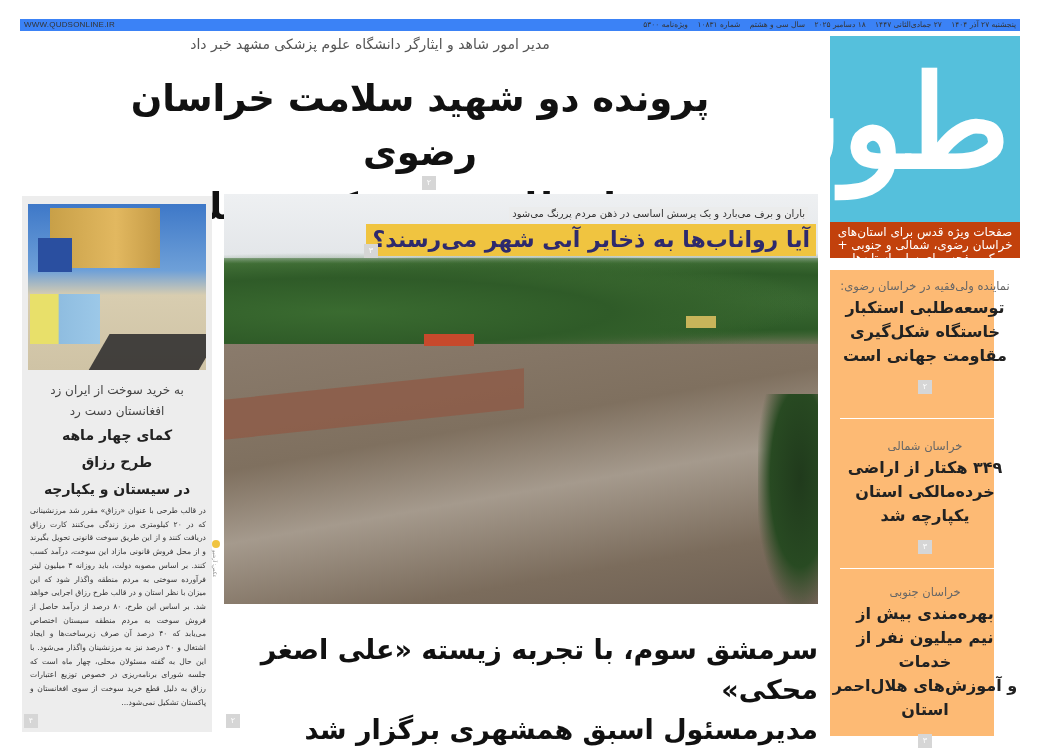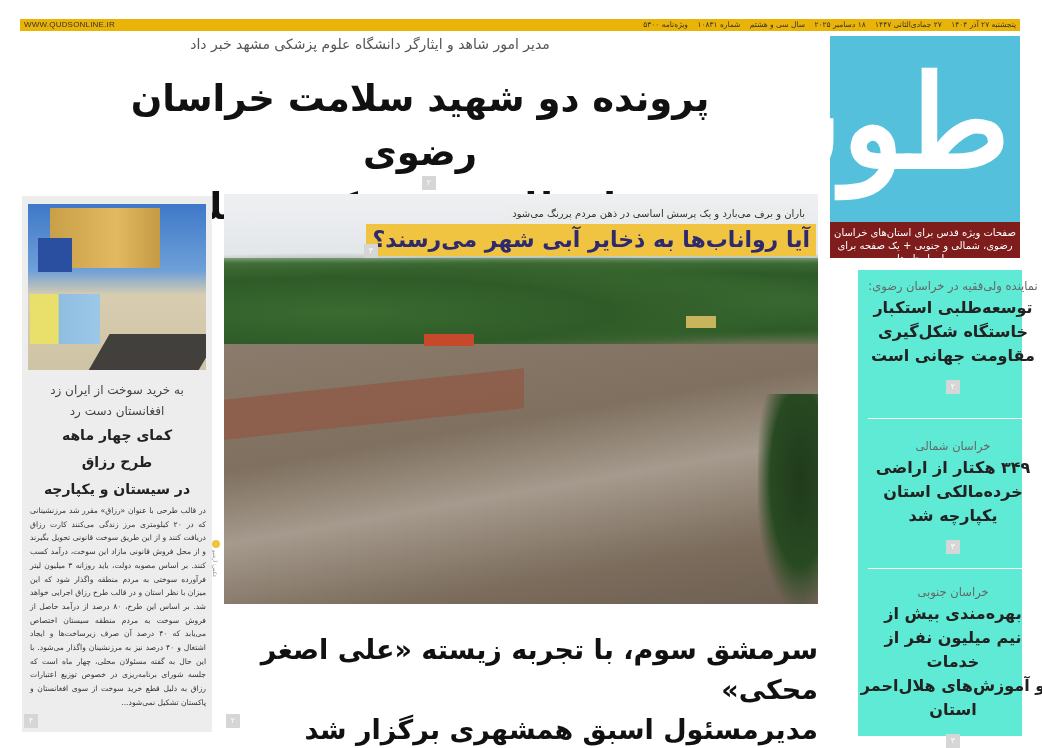--- a/index.html
+++ b/index.html
@@ -1,26 +1,26 @@
 <!DOCTYPE html>
 <html><head>
 <meta charset="utf-8">
 <style>
   * { box-sizing: border-box; margin: 0; padding: 0; }
   html, body { width: 1042px; height: 748px; background: #ffffff; overflow: hidden; }
   body { position: relative; font-family: "DejaVu Sans", sans-serif; color: #222; }
 
-  .topbar { position: absolute; left: 20px; top: 19px; width: 1000px; height: 12px; background: #eab308; }
+  .topbar { position: absolute; left: 20px; top: 19px; width: 1000px; height: 12px; background: #3b82f6; }
   .site-url { position: absolute; left: 4px; top: 0px; font-size: 8px; line-height: 12px; color: #333; font-family: "Liberation Sans", sans-serif; letter-spacing: 0.2px; }
   .issue-info { position: absolute; right: 4px; top: 0px; font-size: 7.5px; line-height: 12px; color: #333; direction: rtl; white-space: nowrap; }
   .issue-info span { margin-left: 7px; }
 
   .logo { position: absolute; left: 830px; top: 36px; width: 190px; height: 186px; background: #55c0dc; overflow: hidden; }
   .logo-glyph { position: absolute; right: 10px; top: 6px; font-size: 128px; line-height: 160px; color: #ffffff; font-family: "DejaVu Serif", serif; font-weight: bold; direction: rtl; }
-  .logo-strip { position: absolute; left: 830px; top: 222px; width: 190px; height: 36px; background: #7f1d1d; color: #fff; font-size: 10px; line-height: 13px; text-align: center; direction: rtl; padding: 4px 3px; }
+  .logo-strip { position: absolute; left: 830px; top: 222px; width: 190px; height: 36px; background: #c2410c; color: #fff; font-size: 12px; line-height: 13px; text-align: center; direction: rtl; padding: 4px 3px; }
 
   .supertitle { position: absolute; left: 100px; top: 36px; width: 540px; text-align: center; direction: rtl; font-size: 14px; color: #555; }
   .main-headline { position: absolute; left: 90px; top: 72px; width: 660px; text-align: center; direction: rtl; font-size: 37px; line-height: 54px; font-weight: bold; color: #111; }
   .page-tag { display: inline-block; width: 14px; height: 14px; background: #d6d6d6; color: #fff; font-size: 8px; line-height: 14px; text-align: center; }
   .main-tag { position: absolute; left: 422px; top: 176px; }
 
   .center-photo { position: absolute; left: 224px; top: 194px; width: 594px; height: 410px; overflow: hidden;
     background: linear-gradient(180deg, #e8ebee 0%, #dfe4e8 14%, #4b7a3e 17%, #3e6d35 28%, #587a47 33%, #8b7d6b 36%, #7d6d5d 46%, #8a7a6a 70%, #6f6055 100%); }
   .center-photo .sky { position: absolute; left: 0; top: 0; width: 100%; height: 64px; background: linear-gradient(180deg, #eef0f2, #e3e6e9); }
   .center-photo .trees { position: absolute; left: 0; top: 58px; width: 100%; height: 100px; background: radial-gradient(ellipse at 20% 60%, #3a6b30 0%, #2f5b28 40%, transparent 70%), radial-gradient(ellipse at 50% 50%, #4b7a3a 0%, #3b6a30 40%, transparent 70%), radial-gradient(ellipse at 85% 50%, #3c6b34 0%, #2d5a27 40%, transparent 70%); }
@@ -44,21 +44,21 @@
   .left-photo { position: absolute; left: 6px; top: 8px; width: 178px; height: 166px; overflow: hidden; background: linear-gradient(180deg, #3e78c8 0%, #6ea0d8 40%, #d8cdb0 55%, #cfc3a5 100%); }
   .left-photo .lorry { position: absolute; left: 22px; top: 4px; width: 110px; height: 60px; background: linear-gradient(90deg, #c8a048 0%, #e2b860 60%, #c49a45 100%); }
   .left-photo .cab { position: absolute; left: 10px; top: 34px; width: 34px; height: 34px; background: #2a4fa0; }
   .left-photo .cans { position: absolute; left: 2px; top: 90px; width: 70px; height: 50px; background: linear-gradient(90deg, #e8e06a 0%, #e8e06a 40%, #8fbde0 42%, #9cc8e8 100%); }
   .left-photo .shadow { position: absolute; left: 70px; top: 130px; width: 110px; height: 40px; background: #1e1e22; transform: skewX(-30deg); opacity: 0.8; }
   .left-kicker { position: absolute; left: 0; top: 184px; width: 190px; text-align: center; direction: rtl; font-size: 12px; line-height: 21px; color: #444; }
   .left-title { position: absolute; left: 0; top: 226px; width: 190px; text-align: center; direction: rtl; font-size: 14px; line-height: 27px; font-weight: bold; color: #222; }
   .left-body { position: absolute; left: 8px; top: 308px; width: 176px; text-align: justify; direction: rtl; font-size: 7.6px; line-height: 13.7px; color: #333; }
   .left-tag { position: absolute; left: 2px; top: 518px; }
 
-  .right-col { position: absolute; left: 858px; top: 270px; width: 164px; height: 466px; background: #5eead4; }
+  .right-col { position: absolute; left: 830px; top: 270px; width: 164px; height: 466px; background: #fdba74; }
   .rs { position: absolute; left: 0; width: 190px; text-align: center; direction: rtl; }
   .rs .kicker { font-size: 11.5px; color: #666; line-height: 20px; }
   .rs .title { font-size: 16px; font-weight: bold; line-height: 24px; color: #222; }
   .rs .tag { margin-top: 6px; }
   .rs-divider { position: absolute; left: 10px; width: 170px; height: 1px; background: #fff; }
 </style>
 </head>
 <body>
 
 <div class="topbar">

